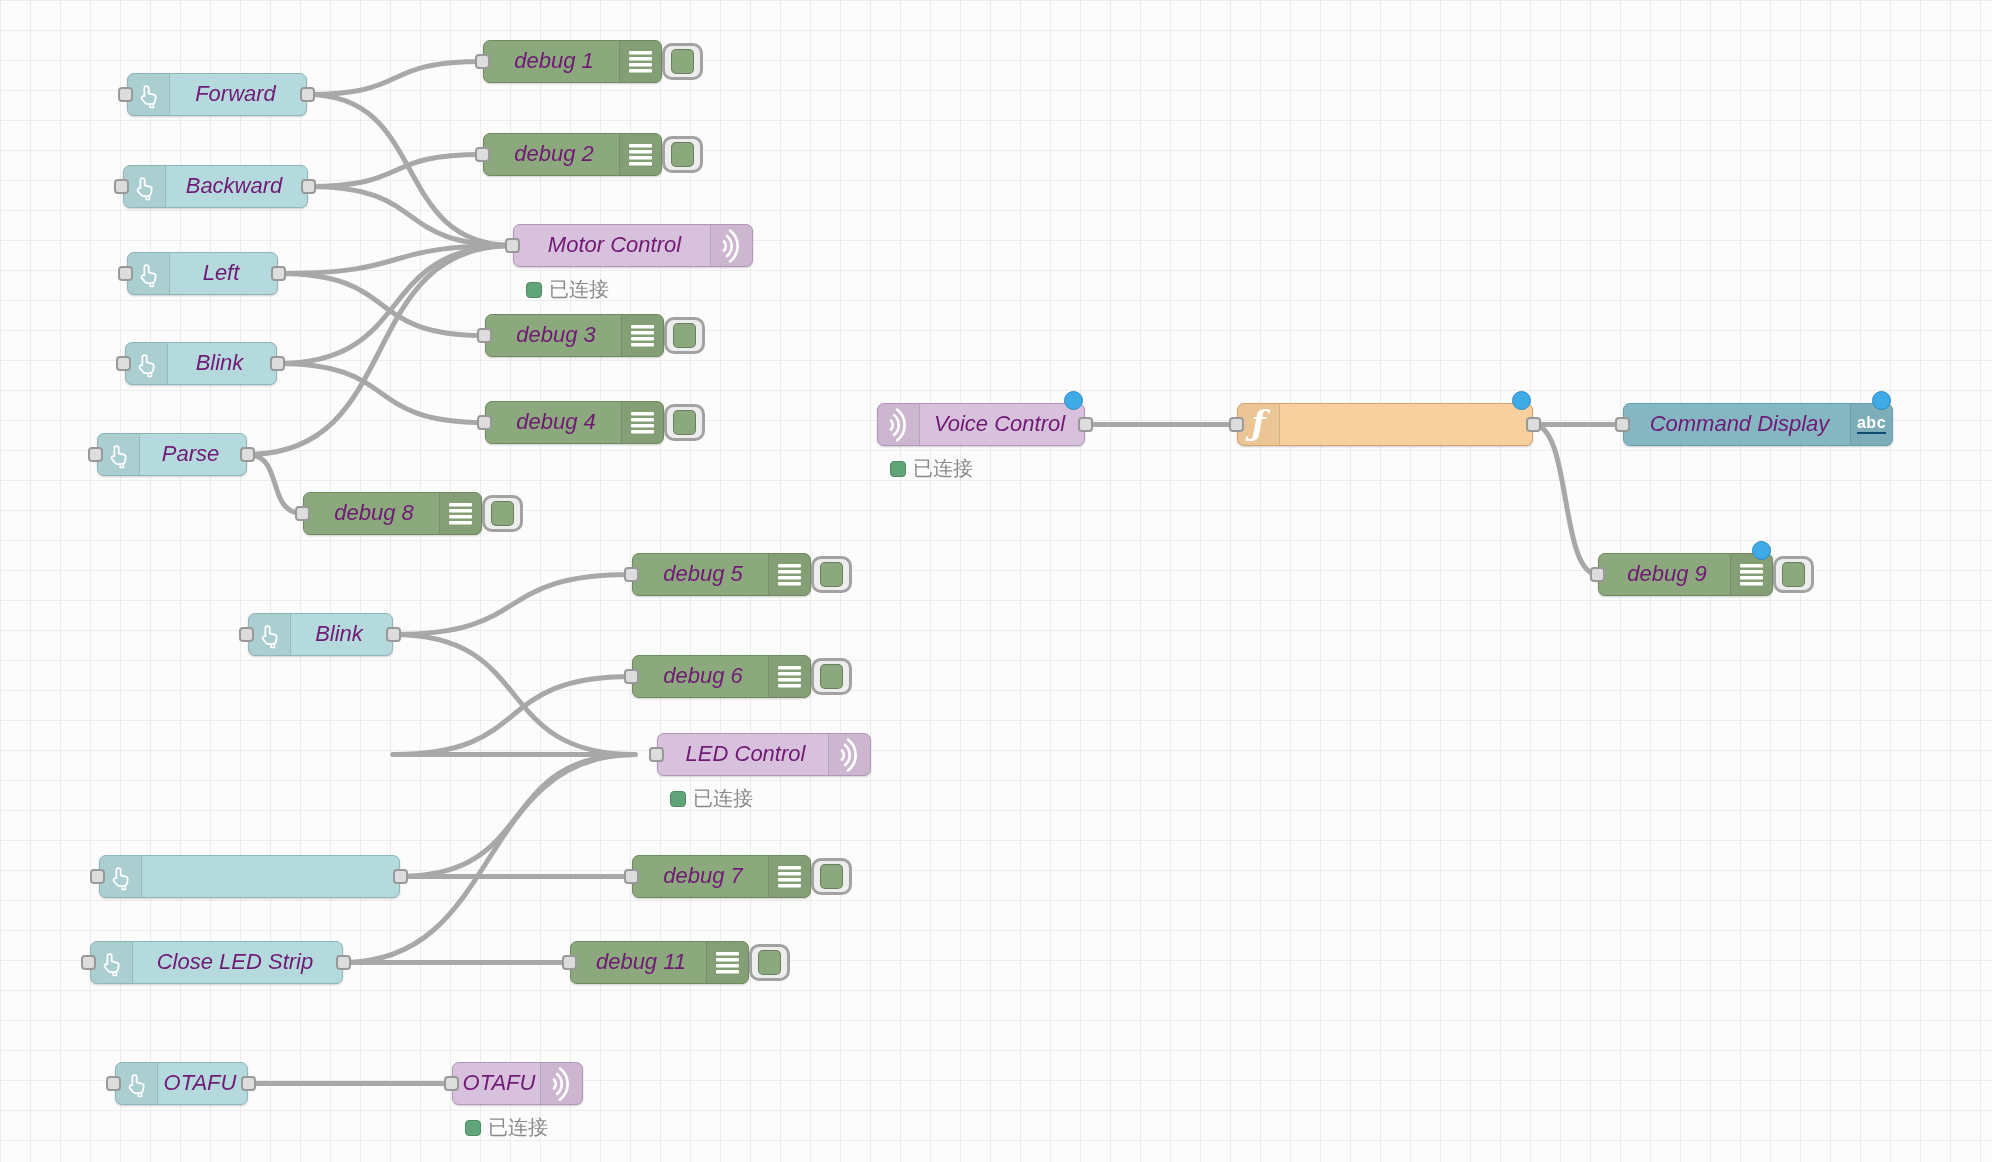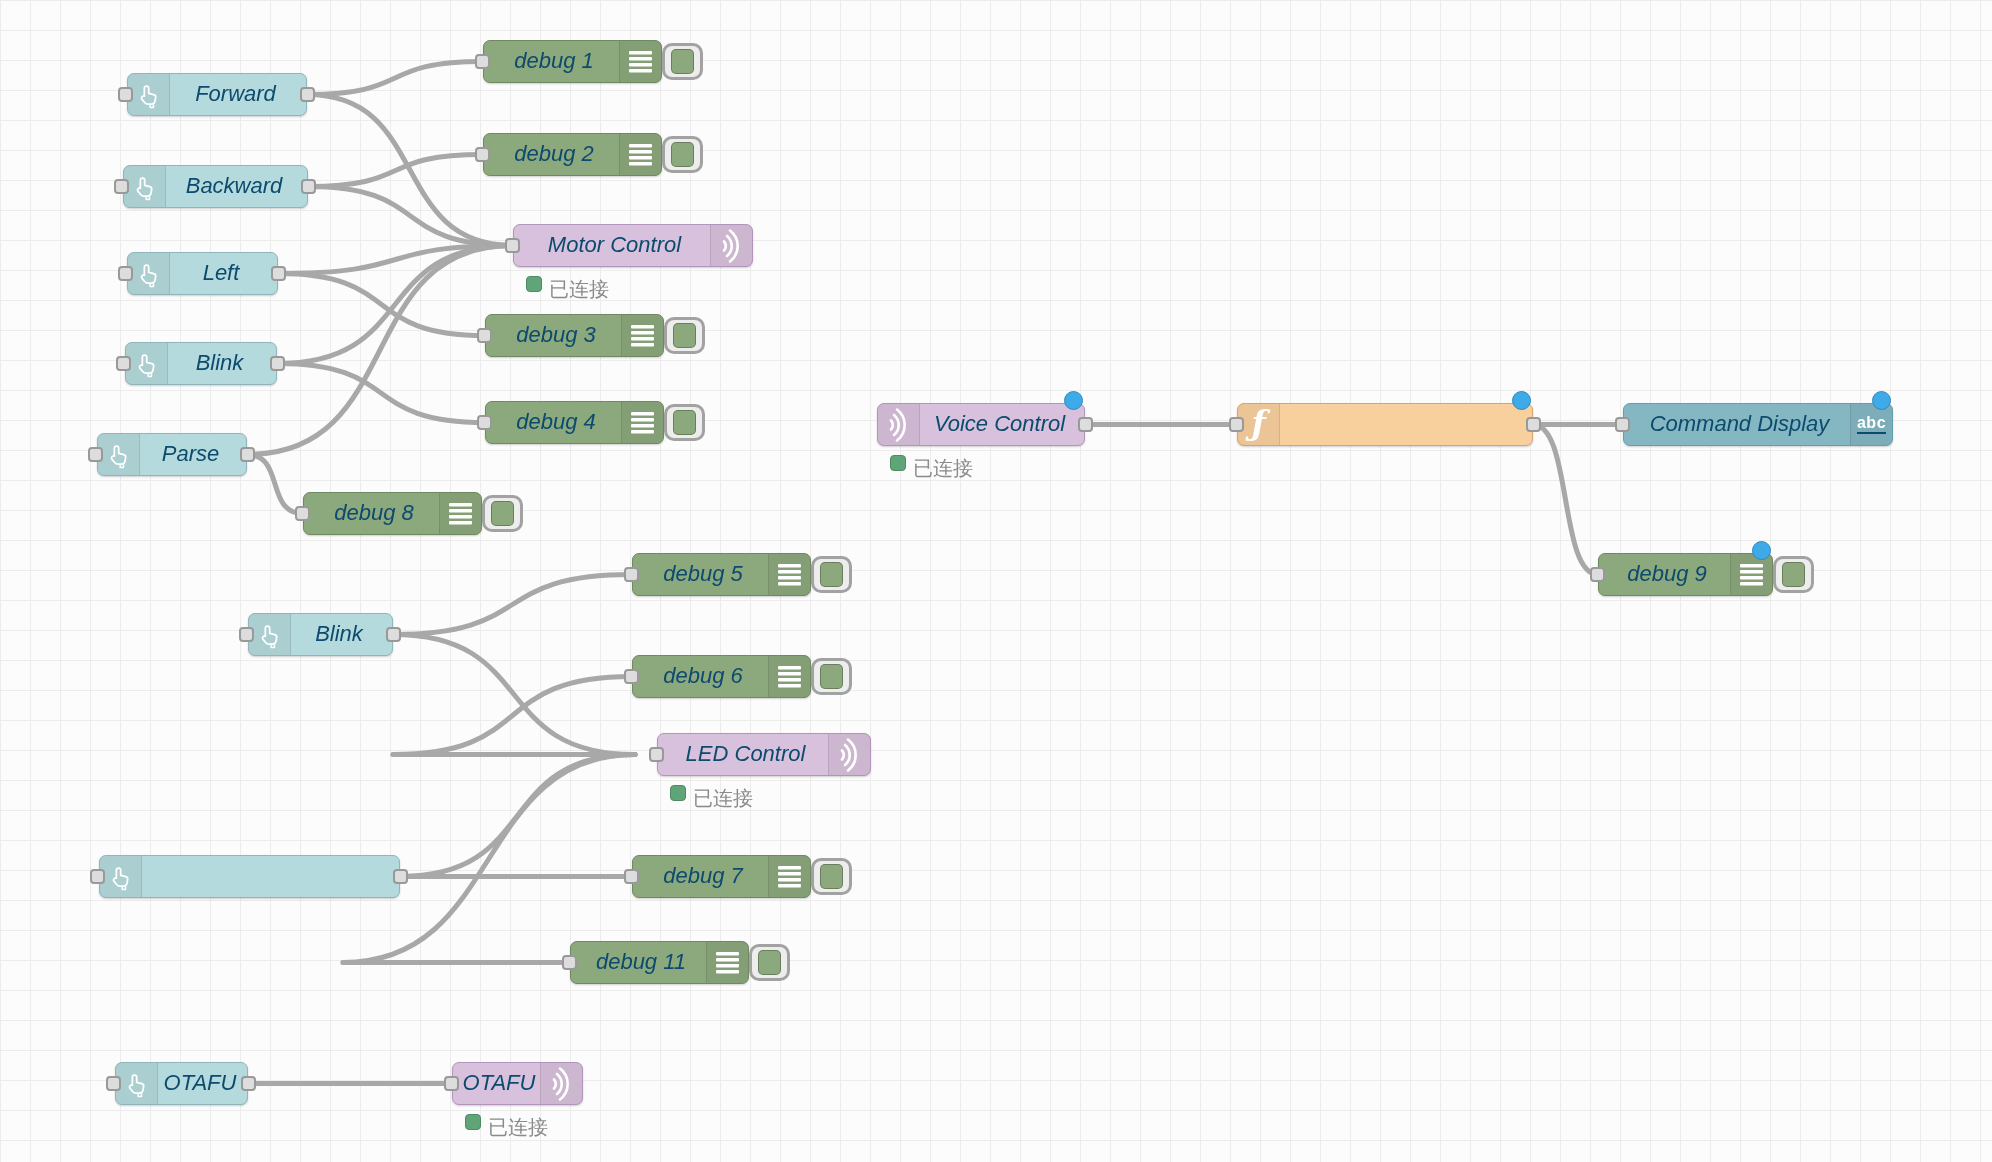--- a/index.html
+++ b/index.html
@@ -20,21 +20,21 @@
   }
   .icon-box{
     position:absolute;top:0;bottom:0;width:41px;
     background:rgba(0,0,0,0.05);
     display:flex;align-items:center;justify-content:center;
   }
   .icon-box.left{left:0;border-right:1px solid rgba(0,0,0,0.10);border-radius:5px 0 0 5px;}
   .icon-box.right{right:0;border-left:1px solid rgba(0,0,0,0.10);border-radius:0 5px 5px 0;}
   .nlabel{
     position:absolute;top:0;height:40px;line-height:40px;
-    font-style:italic;font-size:22px;color:#0c4a6e;
+    font-style:italic;font-size:22px;color:#701a75;
     text-align:center;white-space:nowrap;overflow:hidden;
   }
   .nlabel.icon-left{left:45px;right:8px;}
   .nlabel.icon-right{left:8px;right:45px;}
   .port{
     position:absolute;width:15px;height:15px;top:13px;
     background:#dddddd;border:2px solid #999999;border-radius:4px;
     box-sizing:border-box;z-index:4;
   }
   .port.in{left:-9px;}
@@ -44,21 +44,21 @@
     position:absolute;right:-42px;top:2px;width:41px;height:37px;
     background:#ededed;border:3px solid #a2a2a2;border-radius:10px;
     box-sizing:border-box;display:flex;align-items:center;justify-content:center;
     z-index:2;
   }
   .toggle-inner{
     width:21px;height:23px;border-radius:5px;
     background:var(--fill);border:1px solid rgba(0,0,0,0.25);
   }
   .status{
-    position:absolute;left:12px;top:51px;display:flex;align-items:flex-start;
+    position:absolute;left:12px;top:51px;display:flex;align-items:center;
     gap:7px;white-space:nowrap;
   }
   .status-dot{
     width:16px;height:16px;border-radius:4px;flex:0 0 auto;
     background:#5fa578;border:1px solid #4e8a63;box-sizing:border-box;
   }
   .status-text{font-size:20px;color:#8a8a8a;}
   .changed-dot{
     position:absolute;top:-13px;right:1px;width:19px;height:19px;
     border-radius:50%;background:#3eaae8;border:1.5px solid #2b8ac2;
@@ -170,20 +170,31 @@
     <div class="node" style="left: 99px; top: 855px; width: 301px; --fill: #b5dadd; --border: #8fb6ba;">
       <div class="icon-box left">
         <svg width="27" height="28" viewBox="0 0 26 27" fill="none" stroke="#ffffff" stroke-width="1.7" stroke-linejoin="round" stroke-linecap="round">
           <path d="M9 14.6 V7.1 a2.1 2.1 0 0 1 4.2 0 V12 l4.8 1.1 a2.4 2.4 0 0 1 1.9 2.6 l-0.5 3.3 a3.8 3.8 0 0 1 -3.8 3.3 h-3.2 a4 4 0 0 1 -3.1 -1.5 l-2.7 -3.3 a1.85 1.85 0 0 1 2.4 -2.7 z"></path>
           <path d="M14.6 23 v2.6 h3.2 v-2.4" stroke-width="1.5"></path>
         </svg>
       </div>
       <div class="port inject-btn"></div>
       <div class="port out"></div>
     </div>
+    <div class="node" style="left: 90px; top: 941px; width: 253px; --fill: #b5dadd; --border: #8fb6ba;">
+      <div class="icon-box left">
+        <svg width="27" height="28" viewBox="0 0 26 27" fill="none" stroke="#ffffff" stroke-width="1.7" stroke-linejoin="round" stroke-linecap="round">
+          <path d="M9 14.6 V7.1 a2.1 2.1 0 0 1 4.2 0 V12 l4.8 1.1 a2.4 2.4 0 0 1 1.9 2.6 l-0.5 3.3 a3.8 3.8 0 0 1 -3.8 3.3 h-3.2 a4 4 0 0 1 -3.1 -1.5 l-2.7 -3.3 a1.85 1.85 0 0 1 2.4 -2.7 z"></path>
+          <path d="M14.6 23 v2.6 h3.2 v-2.4" stroke-width="1.5"></path>
+        </svg>
+      </div>
+      <span class="nlabel icon-left">Close LED Strip</span>
+      <div class="port inject-btn"></div>
+      <div class="port out"></div>
+    </div>
     <div class="node" style="left: 115px; top: 1062px; width: 133px; --fill: #b5dadd; --border: #8fb6ba;">
       <div class="icon-box left">
         <svg width="27" height="28" viewBox="0 0 26 27" fill="none" stroke="#ffffff" stroke-width="1.7" stroke-linejoin="round" stroke-linecap="round">
           <path d="M9 14.6 V7.1 a2.1 2.1 0 0 1 4.2 0 V12 l4.8 1.1 a2.4 2.4 0 0 1 1.9 2.6 l-0.5 3.3 a3.8 3.8 0 0 1 -3.8 3.3 h-3.2 a4 4 0 0 1 -3.1 -1.5 l-2.7 -3.3 a1.85 1.85 0 0 1 2.4 -2.7 z"></path>
           <path d="M14.6 23 v2.6 h3.2 v-2.4" stroke-width="1.5"></path>
         </svg>
       </div>
       <span class="nlabel icon-left">OTAFU</span>
       <div class="port inject-btn"></div>
       <div class="port out"></div>

